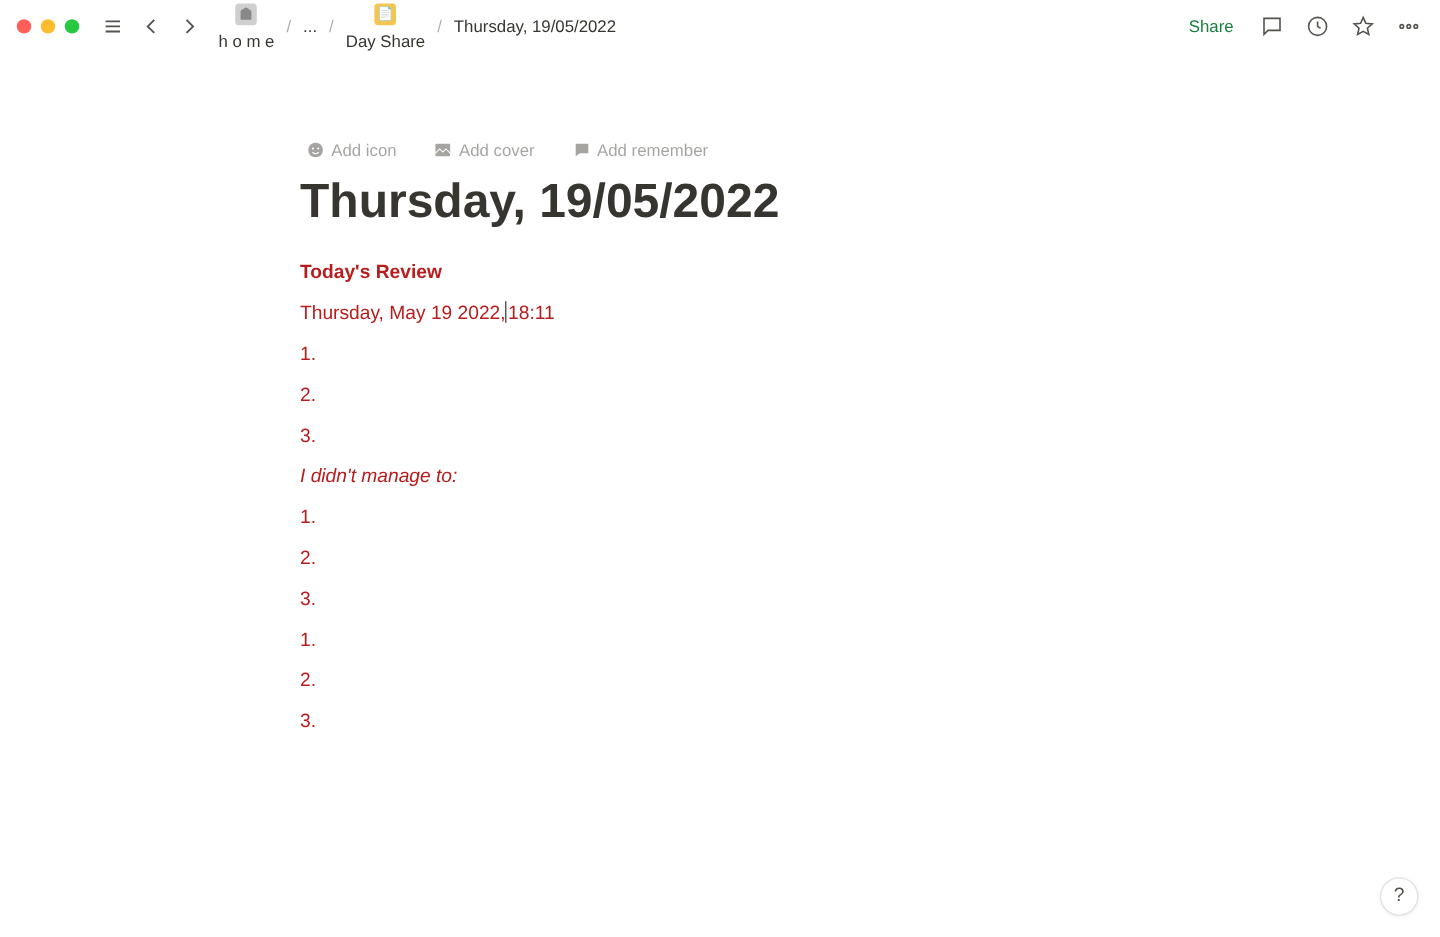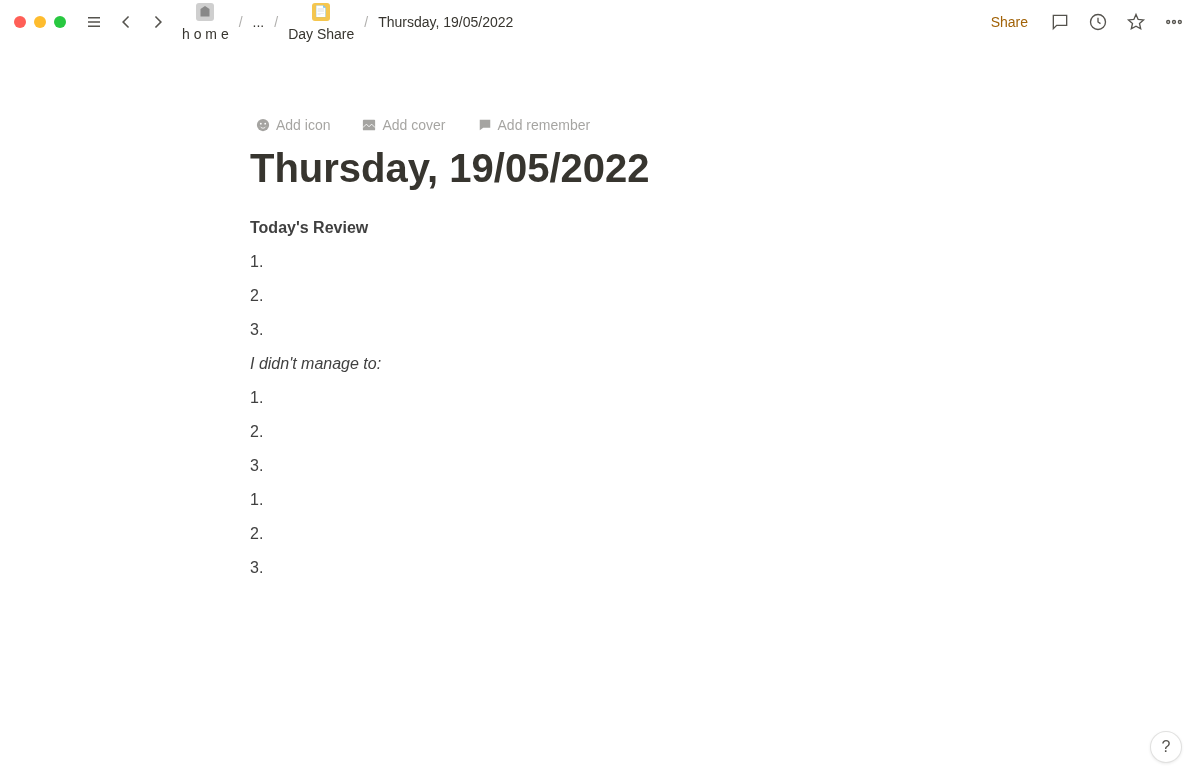--- a/index.html
+++ b/index.html
@@ -86,21 +86,21 @@
       font-size: 11px;
     }
     .topbar-right {
       margin-left: auto;
       display: flex;
       align-items: center;
       gap: 14px;
     }
     .share-btn {
       font-size: 14px;
-      color: #a16207;
+      color: #15803d;
       cursor: pointer;
       padding: 4px 6px;
       border-radius: 3px;
     }
     .topbar-right .icon-btn svg {
       width: 20px;
       height: 20px;
       fill: none;
       stroke: #55534e;
       stroke-width: 1.6;
@@ -138,21 +138,21 @@
     }
     .page-title {
       font-size: 40px;
       font-weight: 700;
       color: #37352f;
       margin-bottom: 22px;
       line-height: 1.2;
     }
     .note-body {
       font-size: 16px;
-      color: #404040;
+      color: #b91c1c;
       line-height: 1.5;
     }
     .note-body > div {
       margin-bottom: 6px;
       padding: 2px 0;
     }
     .bold { font-weight: 600; }
     .italic { font-style: italic; }
     .timestamp {
       position: relative;
@@ -293,20 +293,23 @@
           </svg>
       </span>
       <span>Add remember</span>
     </div>
   </div>
 
   <h1 class="page-title">Thursday, 19/05/2022</h1>
 
   <div class="note-body">
     <div class="bold">Today's Review</div>
+    <div class="timestamp">
+      <span>Thursday, May 19 2022,</span><span class="cursor-caret"></span><span>18:11</span>
+    </div>
 
     <div>1.</div>
     <div>2.</div>
     <div>3.</div>
 
     <div class="italic">I didn't manage to:</div>
     <div>1.</div>
     <div>2.</div>
     <div>3.</div>
 

